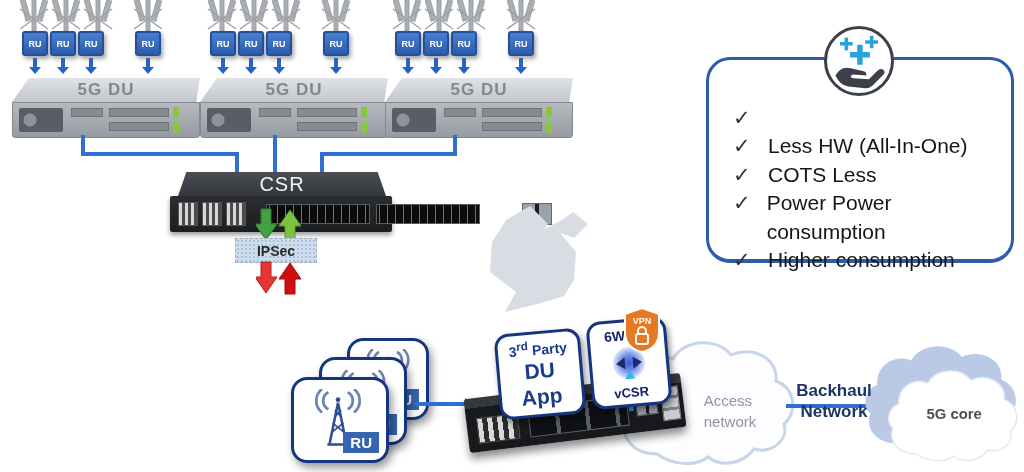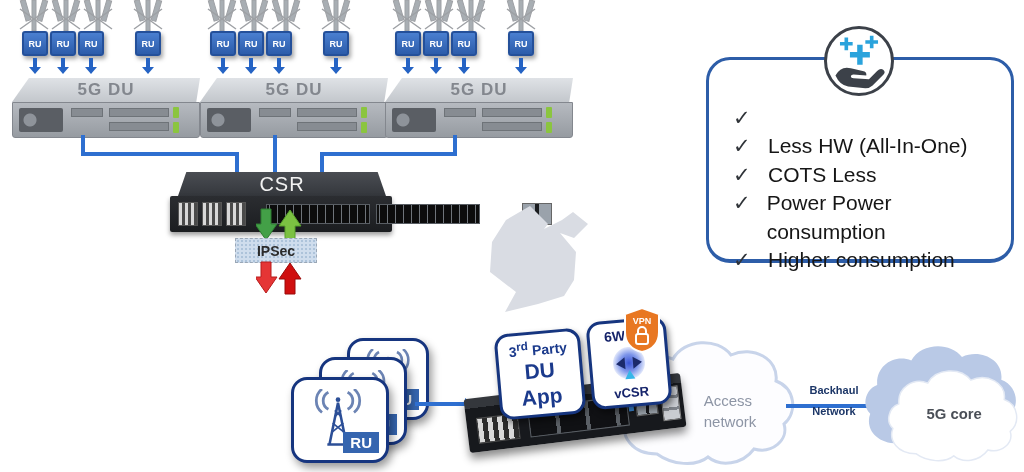--- a/index.html
+++ b/index.html
@@ -119,21 +119,21 @@
   .vcsrbox .brand{font-size:14px;font-weight:bold;color:#16246b;}
   .vcsrbox .name{font-size:13px;font-weight:bold;color:#16246b;}
   .vpn-badge{position:absolute;left:621px;top:306px;z-index:5;}
 
   
   .cloud-access{position:absolute;left:612px;top:332px;z-index:1;}
   .cloud-core{position:absolute;left:858px;top:338px;z-index:1;}
   .backhaul-line{position:absolute;left:786px;top:404px;width:96px;height:4px;
                  background:#2e6fd0;z-index:1;}
   .backhaul-text{position:absolute;left:784px;top:380px;width:100px;z-index:2;
-                 text-align:center;color:#1c3667;font-weight:bold;font-size:11px;line-height:21px;}
+                 text-align:center;color:#1c3667;font-weight:bold;font-size:17px;line-height:21px;}
 </style>
 </head>
 <body>
 
 <div id="canvas">
 
   <svg width="0" height="0" style="position:absolute">
     <defs>
       <g id="antenna">
         <g stroke="#8e9196" fill="#9aa0a6">

